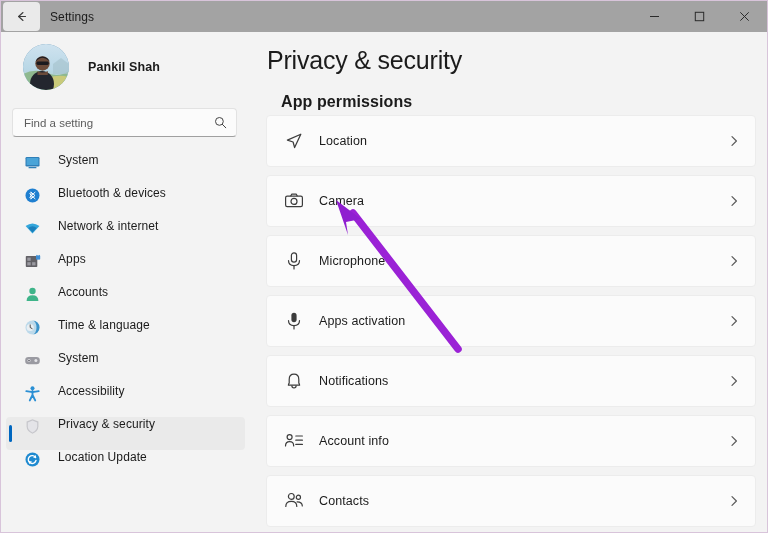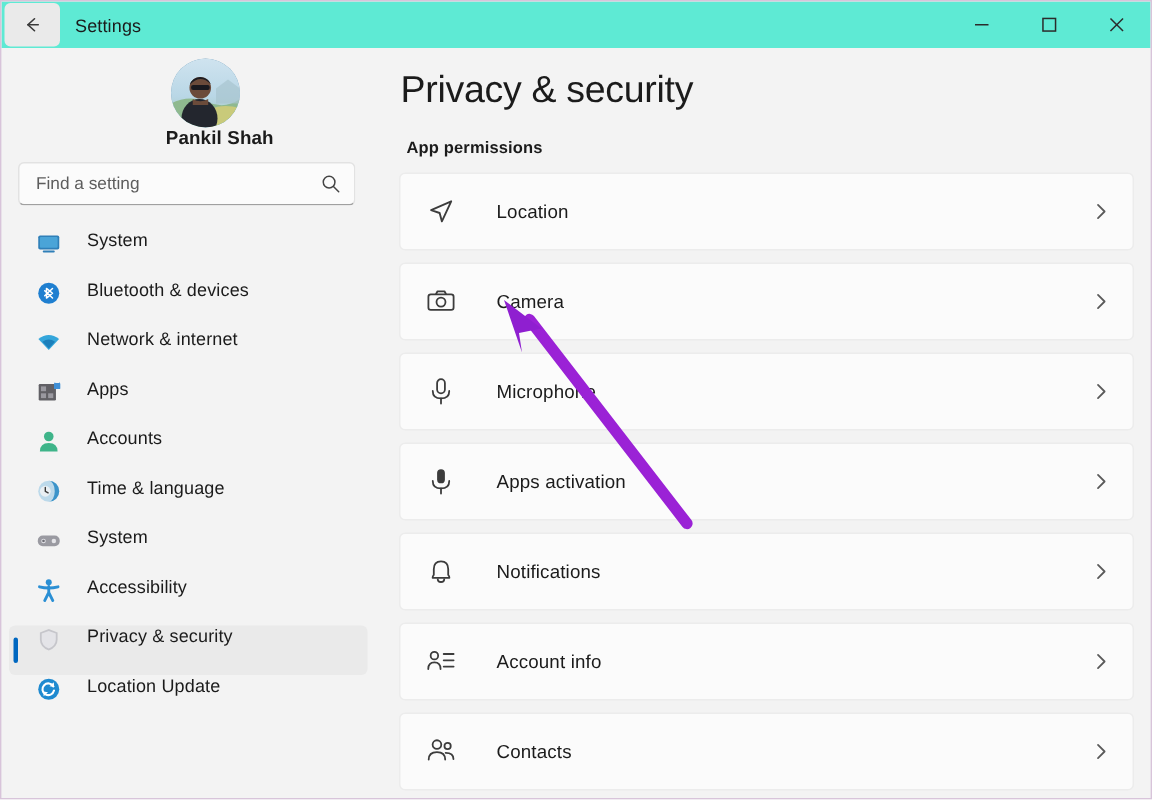--- a/index.html
+++ b/index.html
@@ -20,21 +20,21 @@
     border: 1px solid #d8c4da;
     overflow: hidden;
   }
 
   
   .titlebar {
     position: absolute;
     top: 0; left: 0;
     width: 766px;
     height: 31px;
-    background: #5eead4;
+    background: #a3a3a3;
     display: flex;
     align-items: center;
   }
 
   .back-btn {
     width: 37px;
     height: 29px;
     margin-left: 2px;
     display: flex;
     align-items: center;
@@ -74,21 +74,20 @@
     height: 501px;
     background: #f3f3f3;
   }
 
   .account {
     display: flex;
     align-items: center;
     height: 56px;
     margin-top: 7px;
     padding-left: 22px;
-    flex-direction: column;
   }
 
   .avatar {
     width: 46px;
     height: 46px;
     border-radius: 50%;
     overflow: hidden;
     flex: 0 0 auto;
     position: relative;
     background: #7fa9c4;
@@ -181,23 +180,23 @@
     position: absolute;
     left: 16px;
     top: 14px;
     font-size: 25px;
     color: #1b1b1b;
     letter-spacing: -0.2px;
   }
 
   .section-head {
     position: absolute;
-    left: 20px;
+    left: 30px;
     top: 61px;
-    font-size: 11px;
+    font-size: 16px;
     font-weight: bold;
     color: #1b1b1b;
     letter-spacing: 0.1px;
     text-align: right;
   }
 
   .perm-list {
     position: absolute;
     left: 15px;
     top: 83px;
@@ -223,21 +222,21 @@
     align-items: center;
     justify-content: center;
     color: #3c3c3c;
   }
   .perm-icon svg { display: block; }
 
   .perm-label {
     flex: 1;
     font-size: 12.5px;
     color: #1b1b1b;
-    margin-left: 26px;
+    margin-left: 14px;
     letter-spacing: 0.1px;
   }
 
   .perm-chevron {
     width: 14px;
     height: 14px;
     flex: 0 0 auto;
     display: flex;
     align-items: center;
     justify-content: center;

